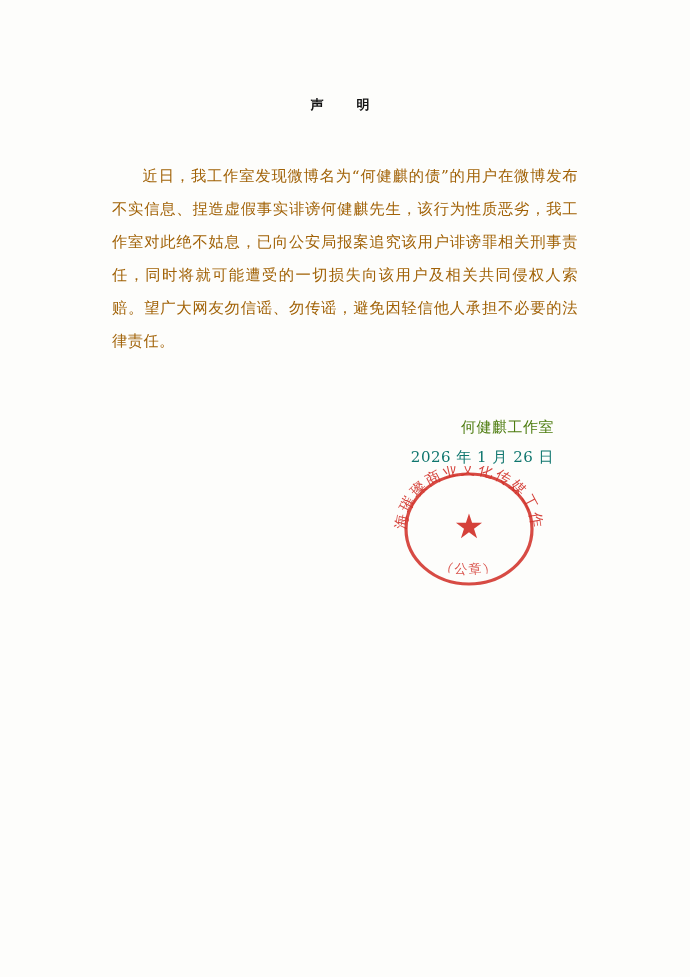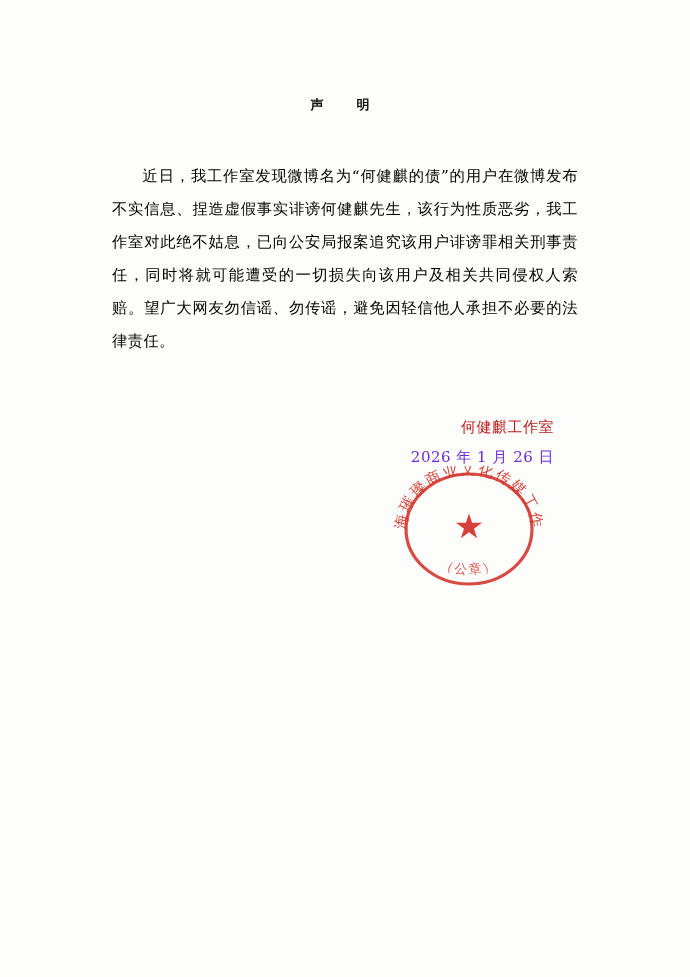--- a/index.html
+++ b/index.html
@@ -43,42 +43,42 @@
     font-family: "DejaVu Serif", "Liberation Serif", serif;
   }
 
   .para {
     font-size: 15.3px;
     line-height: 33px;
     text-align: justify;
     text-justify: inter-ideograph;
     text-indent: 2em;
     margin: 0 0 22px 0;
-    color: #000000;
+    color: #a16207;
     letter-spacing: 0.4px;
   }
 
   .sign-block {
     margin-top: 54px;
     text-align: right;
     padding-right: 24px;
     position: relative;
   }
 
   .sign-line {
     font-size: 15px;
     line-height: 30px;
-    color: #b91c1c;
+    color: #4d7c0f;
     letter-spacing: 0.5px;
   }
 
   .date-line {
     font-size: 15px;
     line-height: 30px;
-    color: #6d28d9;
+    color: #0f766e;
     letter-spacing: 0.5px;
   }
 
   
   .seal {
     position: absolute;
     left: 388px;
     top: 466px;
     width: 162px;
     height: 126px;

